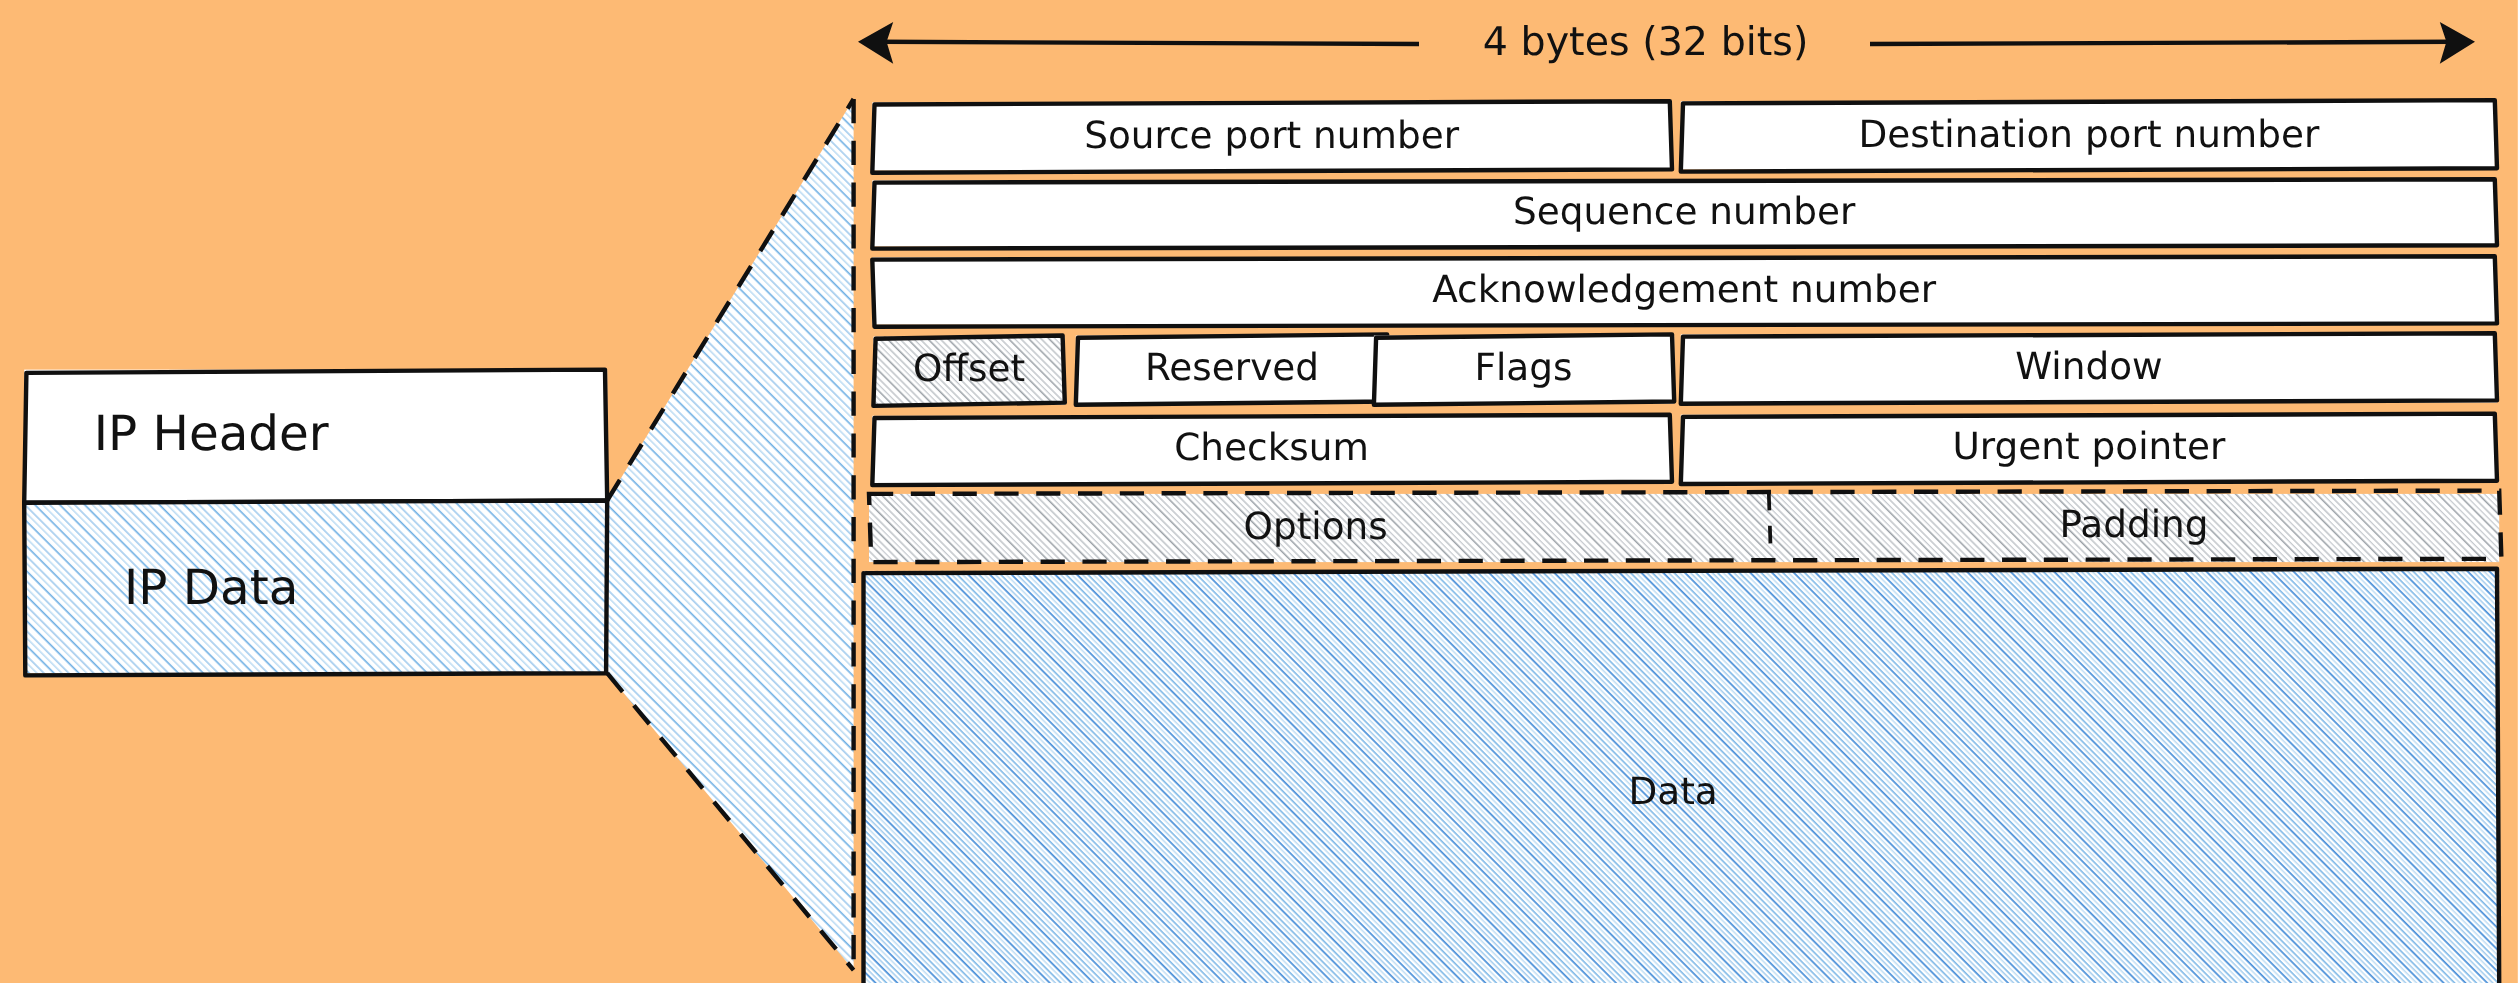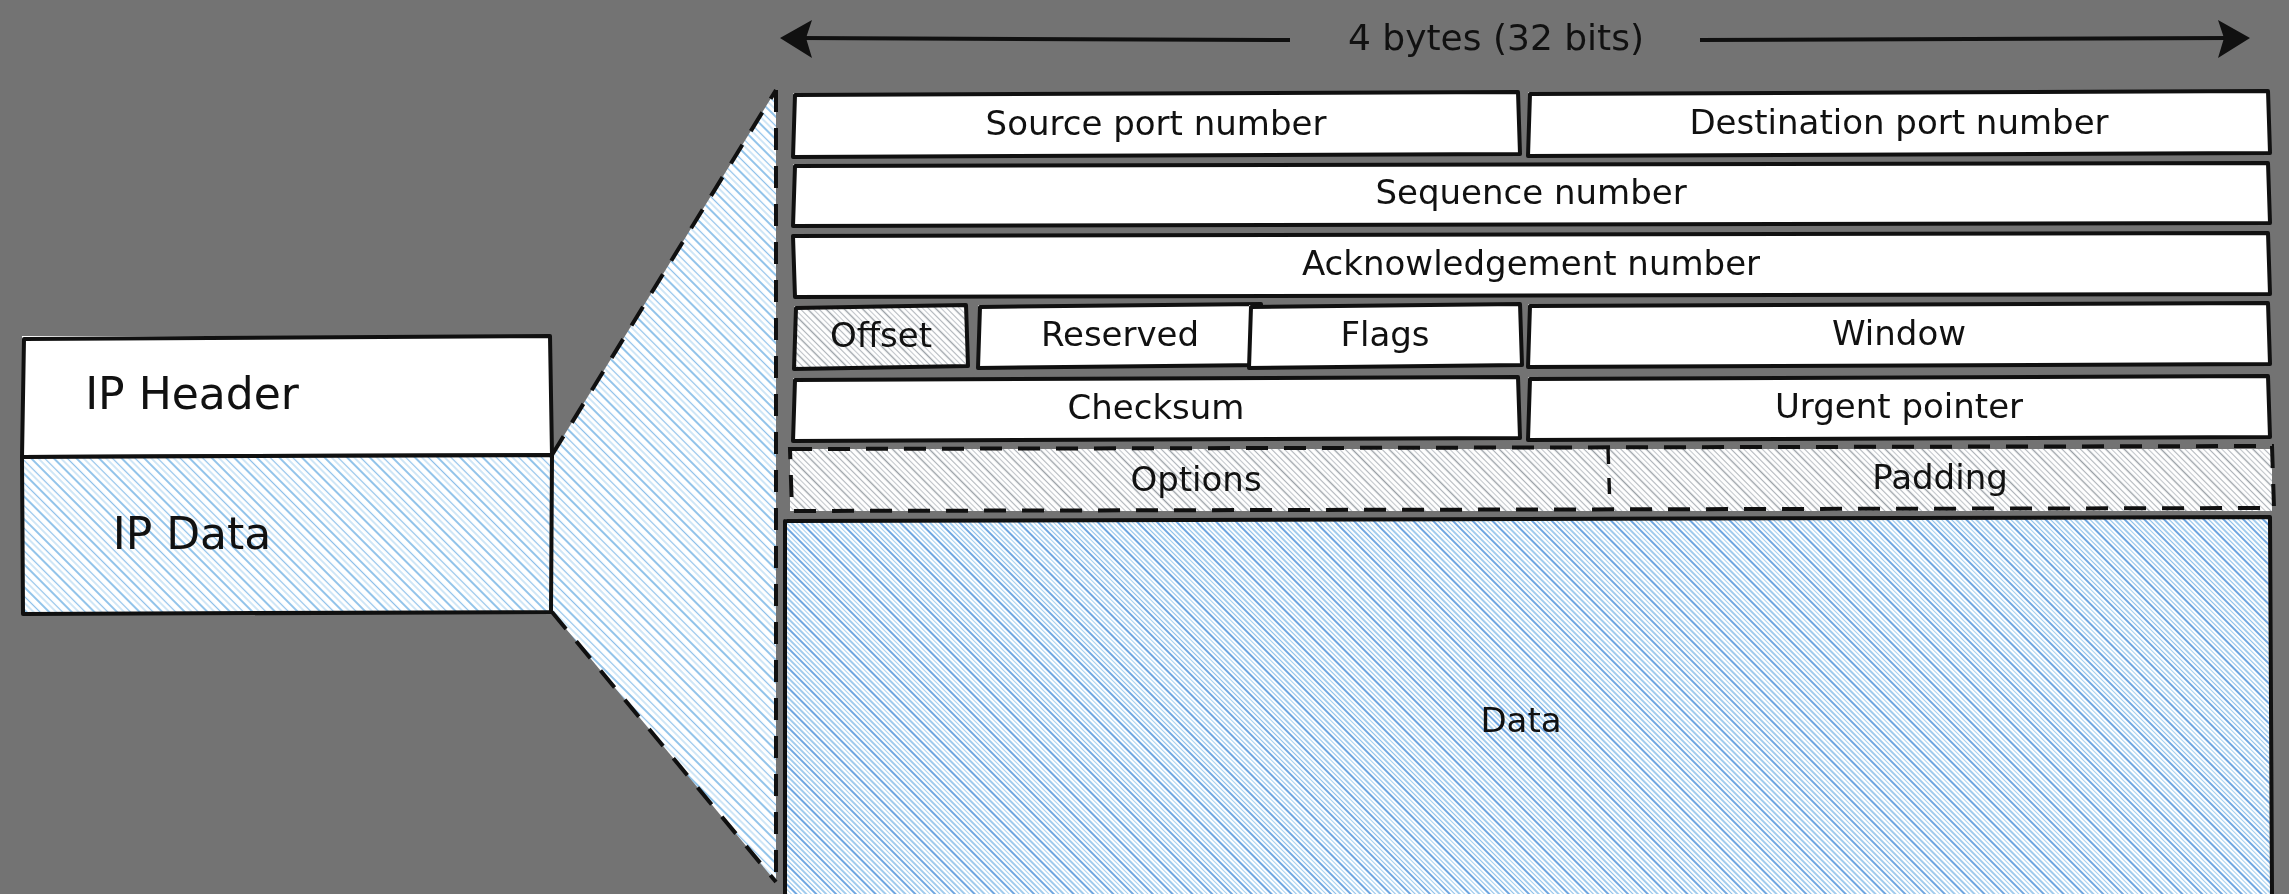--- a/index.html
+++ b/index.html
@@ -8,21 +8,21 @@
     padding: 0;
     background: #ffffff;
   }
   body {
     font-family: "Liberation Sans", sans-serif;
   }
   #stage {
     position: relative;
     width: 2289px;
     height: 894px;
-    background: #737373;
+    background: #fdba74;
     overflow: hidden;
   }
   #stage svg {
     position: absolute;
     left: 0;
     top: 0;
     width: 2289px;
     height: 894px;
   }
   .dgm-label {

